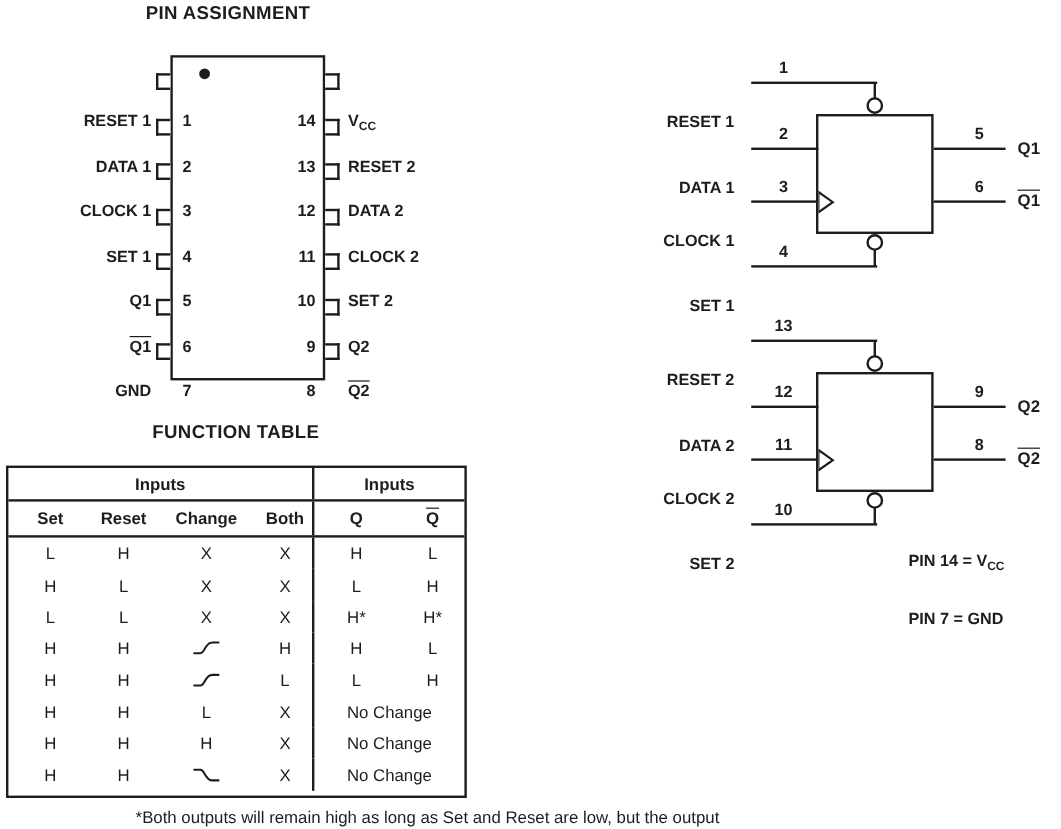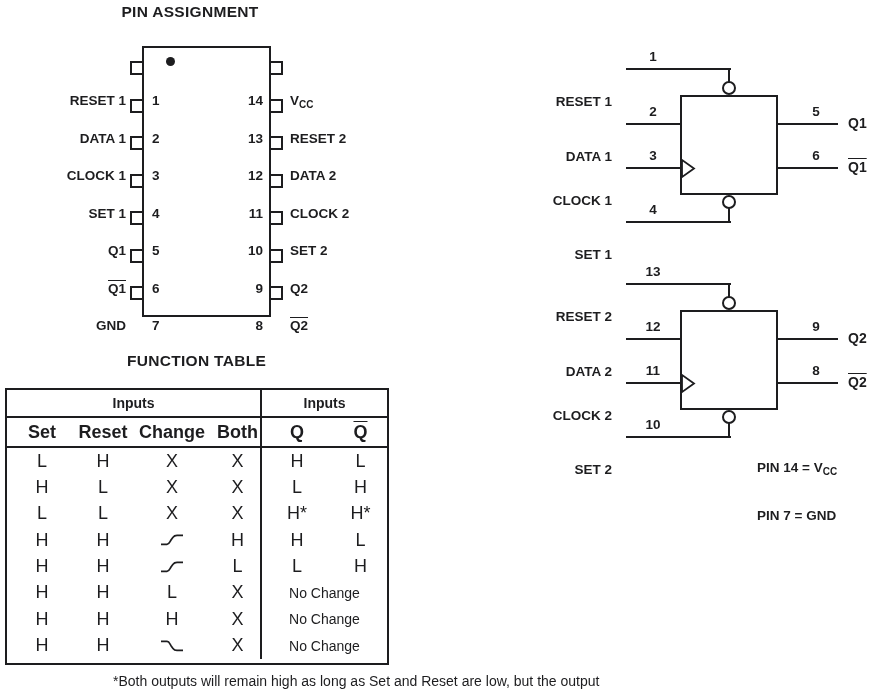--- a/index.html
+++ b/index.html
@@ -37,21 +37,21 @@
   .logic-note { position:absolute; left:757px; font-weight:bold; font-size:13.5px; white-space:nowrap; }
 
   
   .ft { position:absolute; left:5px; top:388px; width:384px; height:277px; border:2px solid var(--ink); background:#fff; }
   .ft-row { display:flex; }
   .ft-in  { width:253px; display:flex; }
   .ft-out { flex:1; border-left:2px solid var(--ink); display:flex; }
   .ft-grouprow { height:28px; border-bottom:2px solid var(--ink); }
   .ft-headrow  { height:30px; border-bottom:2px solid var(--ink); }
   .ft-bodyrow  { height:26.35px; }
-  .ft-cell { display:flex; align-items:center; justify-content:center; font-size:18px; }
+  .ft-cell { display:flex; align-items:center; justify-content:center; font-size:14px; }
   .ft-cell.hd { font-weight:bold; }
   .ft-group-label { flex:1; display:flex; align-items:center; justify-content:center; font-weight:bold; font-size:14px; }
   .ft-span-cell { flex:1; display:flex; align-items:center; justify-content:center; font-size:14px; white-space:nowrap; }
   .footnote { position:absolute; left:113px; top:673px; font-size:14px; white-space:nowrap; }
 </style>
 </head>
 <body>
 
 <div class="screen">
 

